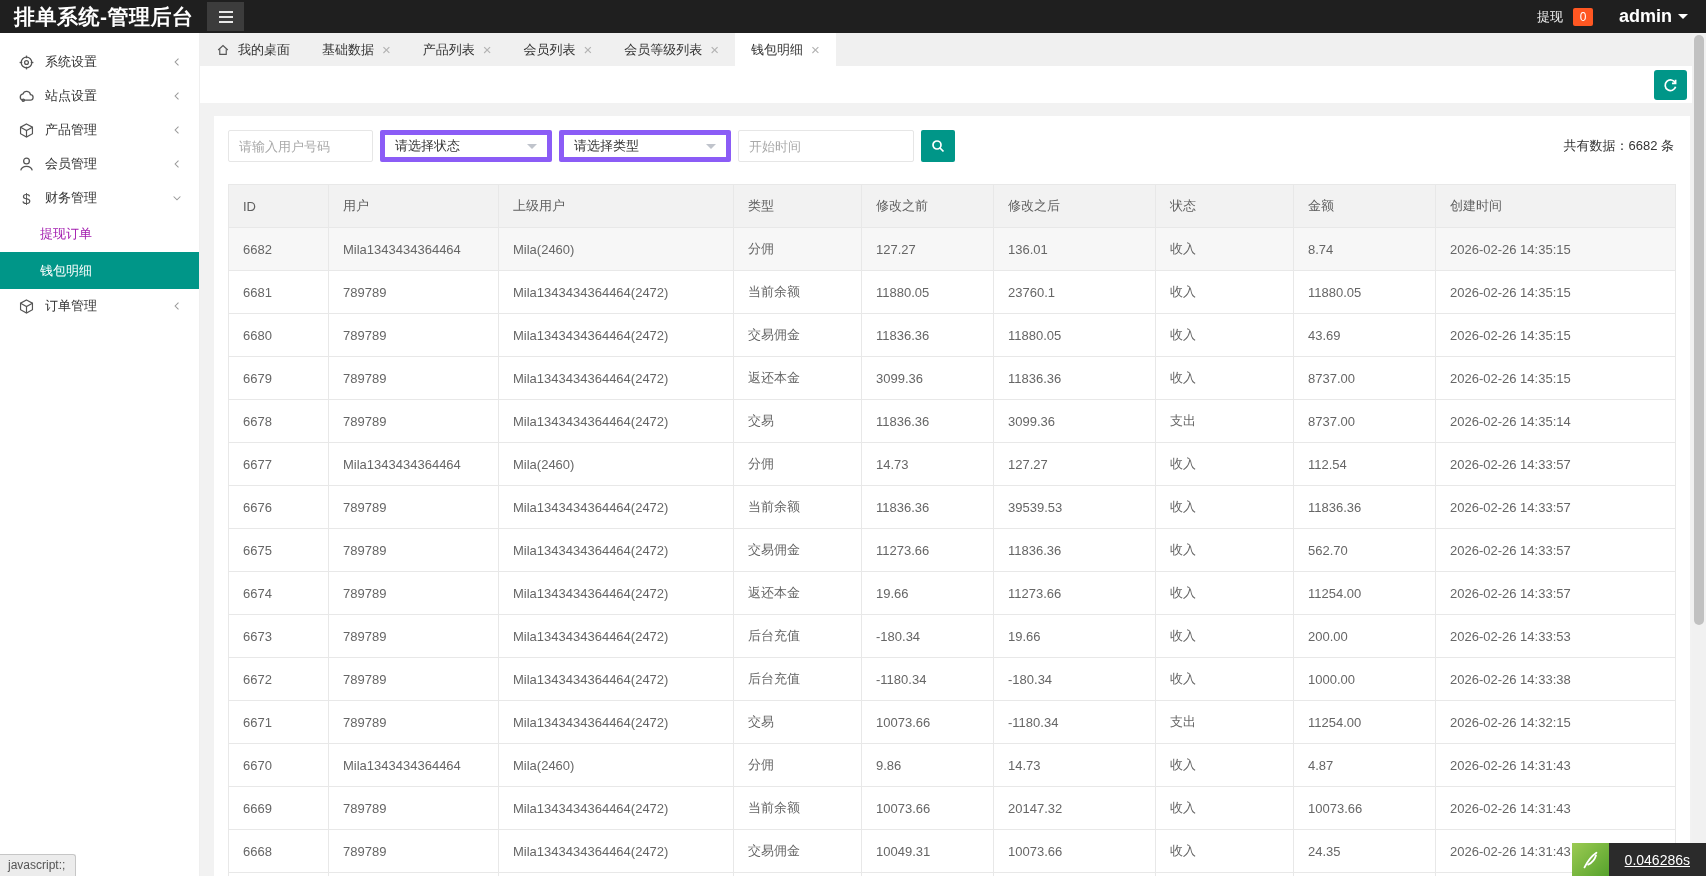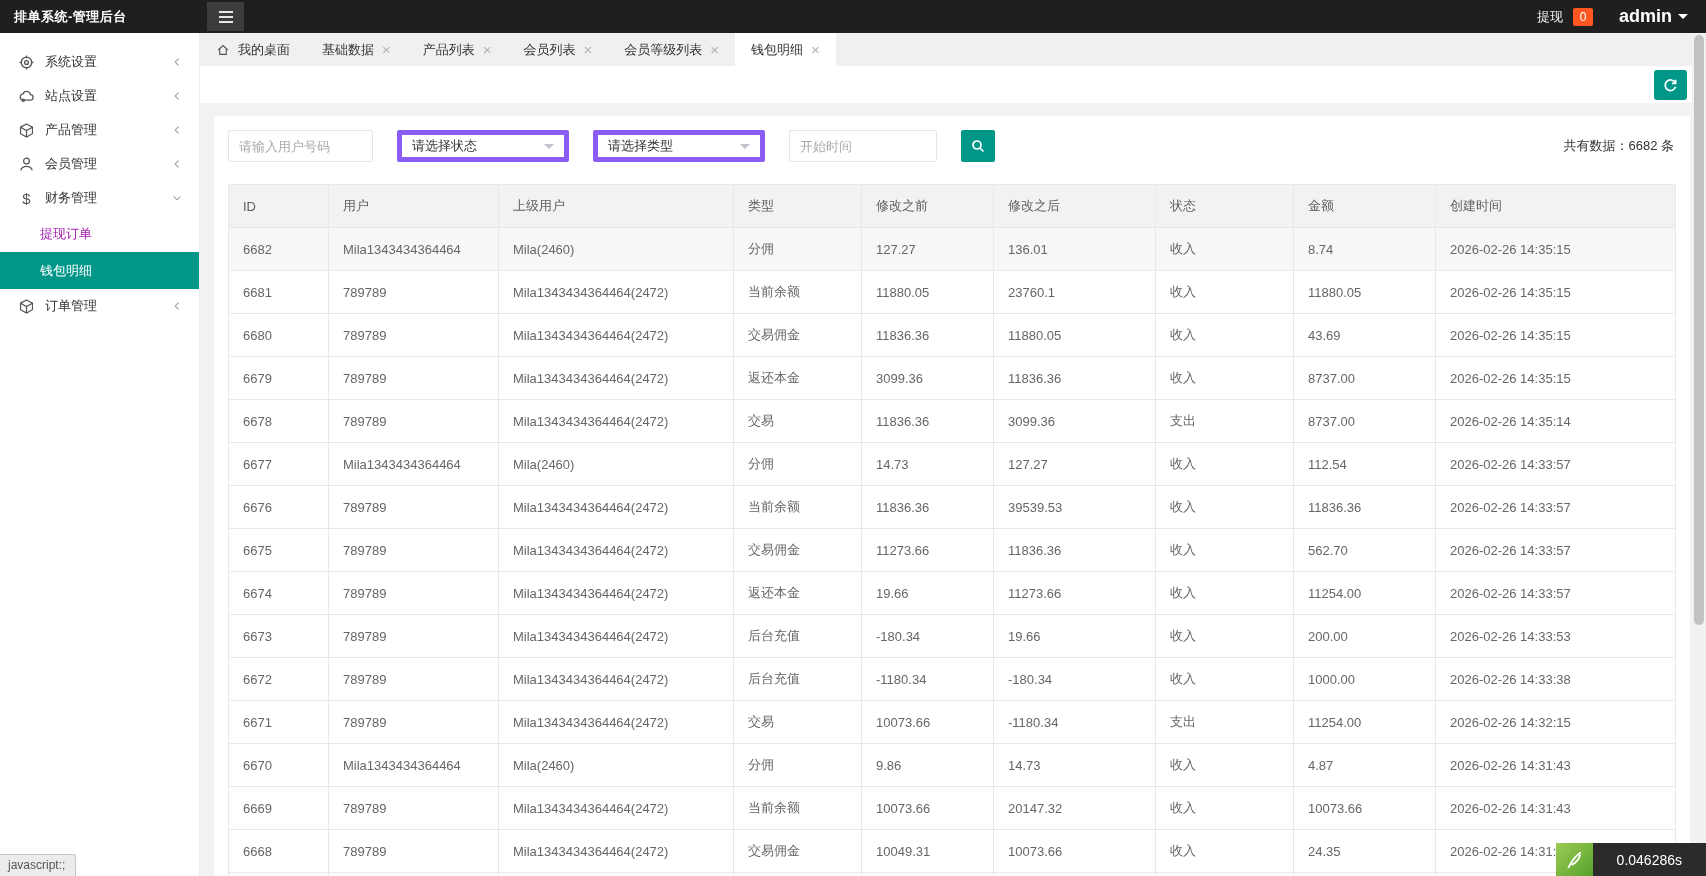--- a/index.html
+++ b/index.html
@@ -3,21 +3,21 @@
 <meta charset="utf-8">
 <style>
   * { margin:0; padding:0; box-sizing:border-box; }
   html,body { width:1706px; height:876px; overflow:hidden; background:#f2f2f2;
     font-family:"Liberation Sans","DejaVu Sans",sans-serif; }
   body { position:relative; }
 
   
   .topbar { position:absolute; top:0; left:0; width:1706px; height:33px;
     background:#1f1f1f; display:flex; align-items:center; z-index:50; }
-  .brand { width:200px; padding-left:14px; color:#fff; font-size:13px; font-weight:bold;
+  .brand { width:200px; padding-left:14px; color:#fff; font-size:21px; font-weight:bold;
     letter-spacing:.5px; white-space:nowrap; }
   .burger { width:37px; height:29px; margin-left:7px; background:#3c3c3c; border:none;
     display:flex; flex-direction:column; justify-content:center; align-items:center; gap:3px; cursor:pointer; }
   .burger i { display:block; width:14px; height:2px; background:#e8e8e8; }
   .topbar-right { margin-left:auto; display:flex; align-items:center; gap:10px; padding-right:18px; }
   .withdraw-lbl { color:#f2f2f2; font-size:13px; cursor:pointer; }
   .badge { background:#ff5722; color:#fff; font-size:12px; line-height:18px; min-width:20px;
     text-align:center; border-radius:2px; padding:0 5px; }
   .admin-box { display:flex; align-items:center; gap:6px; margin-left:16px; cursor:pointer; }
   .admin-name { color:#fff; font-size:18px; font-weight:bold; }
@@ -49,26 +49,26 @@
   .toolbar { position:absolute; top:66px; left:200px; width:1506px; height:37px; background:#fff; }
   .refresh-btn { position:absolute; right:19px; top:4px; width:33px; height:30px;
     background:#009688; border:none; border-radius:3px; cursor:pointer;
     display:flex; align-items:center; justify-content:center; }
 
   
   .content { position:absolute; top:103px; left:200px; width:1506px; height:773px;
     background:#f2f2f2; padding:13px 16px 0 14px; }
   .card { background:#fff; width:1476px; height:100%; padding:14px; }
 
-  .filter-row { display:flex; align-items:center; gap:24px; }
+  .filter-row { display:flex; align-items:center; gap:7px; }
   .f-input { height:32px; border:1px solid #e6e6e6; border-radius:2px; padding:0 10px;
     font-size:13px; color:#666; font-family:inherit; outline:none; background:#fff; }
   .f-input::placeholder { color:#a9a9a9; }
   .f-user { width:145px; }
-  .f-date { width:148px; }
+  .f-date { width:176px; }
   .f-select { width:172px; height:32px; border:5px solid #8b5cf6; border-radius:2px;
     display:flex; align-items:center; justify-content:space-between; padding:0 10px;
     font-size:13px; color:#333; cursor:pointer; background:#fff; }
   .f-select .sel-caret { width:0; height:0; border:5px solid transparent; border-top-color:#c0c4cc; margin-top:5px; }
   .search-btn { width:34px; height:32px; background:#009688; border:none; border-radius:2px;
     cursor:pointer; display:flex; align-items:center; justify-content:center; }
   .total-count { margin-left:auto; font-size:13px; color:#333; padding-right:2px; }
 
   
   table.grid { width:100%; border-collapse:collapse; margin-top:22px; table-layout:fixed;
@@ -88,21 +88,21 @@
     background:#c1c1c1; border-radius:5px; }
 
   
   .link-hint { position:absolute; left:0; bottom:0; background:#ececec; border:1px solid #c6c6c6;
     border-left:none; border-bottom:none; border-top-right-radius:3px; padding:3px 10px 4px 8px;
     font-size:12px; color:#555; z-index:60; }
   .perf { position:absolute; right:0; bottom:0; display:flex; align-items:stretch; z-index:60; }
   .perf-icon { width:37px; height:33px; background:linear-gradient(135deg,#9ccb53,#56a22c);
     display:flex; align-items:center; justify-content:center; }
   .perf-time { background:#2b2b2b; color:#fff; font-size:14px; display:flex; align-items:center;
-    padding:0 24px; min-width:90px; height:33px; }
+    padding:0 16px; min-width:90px; height:33px;text-decoration:underline; }
 </style>
 </head>
 <body>
 
 <div class="topbar">
   <div class="brand">排单系统-管理后台</div>
   <button class="burger">
     <i></i>
       <i></i>
       <i></i>

